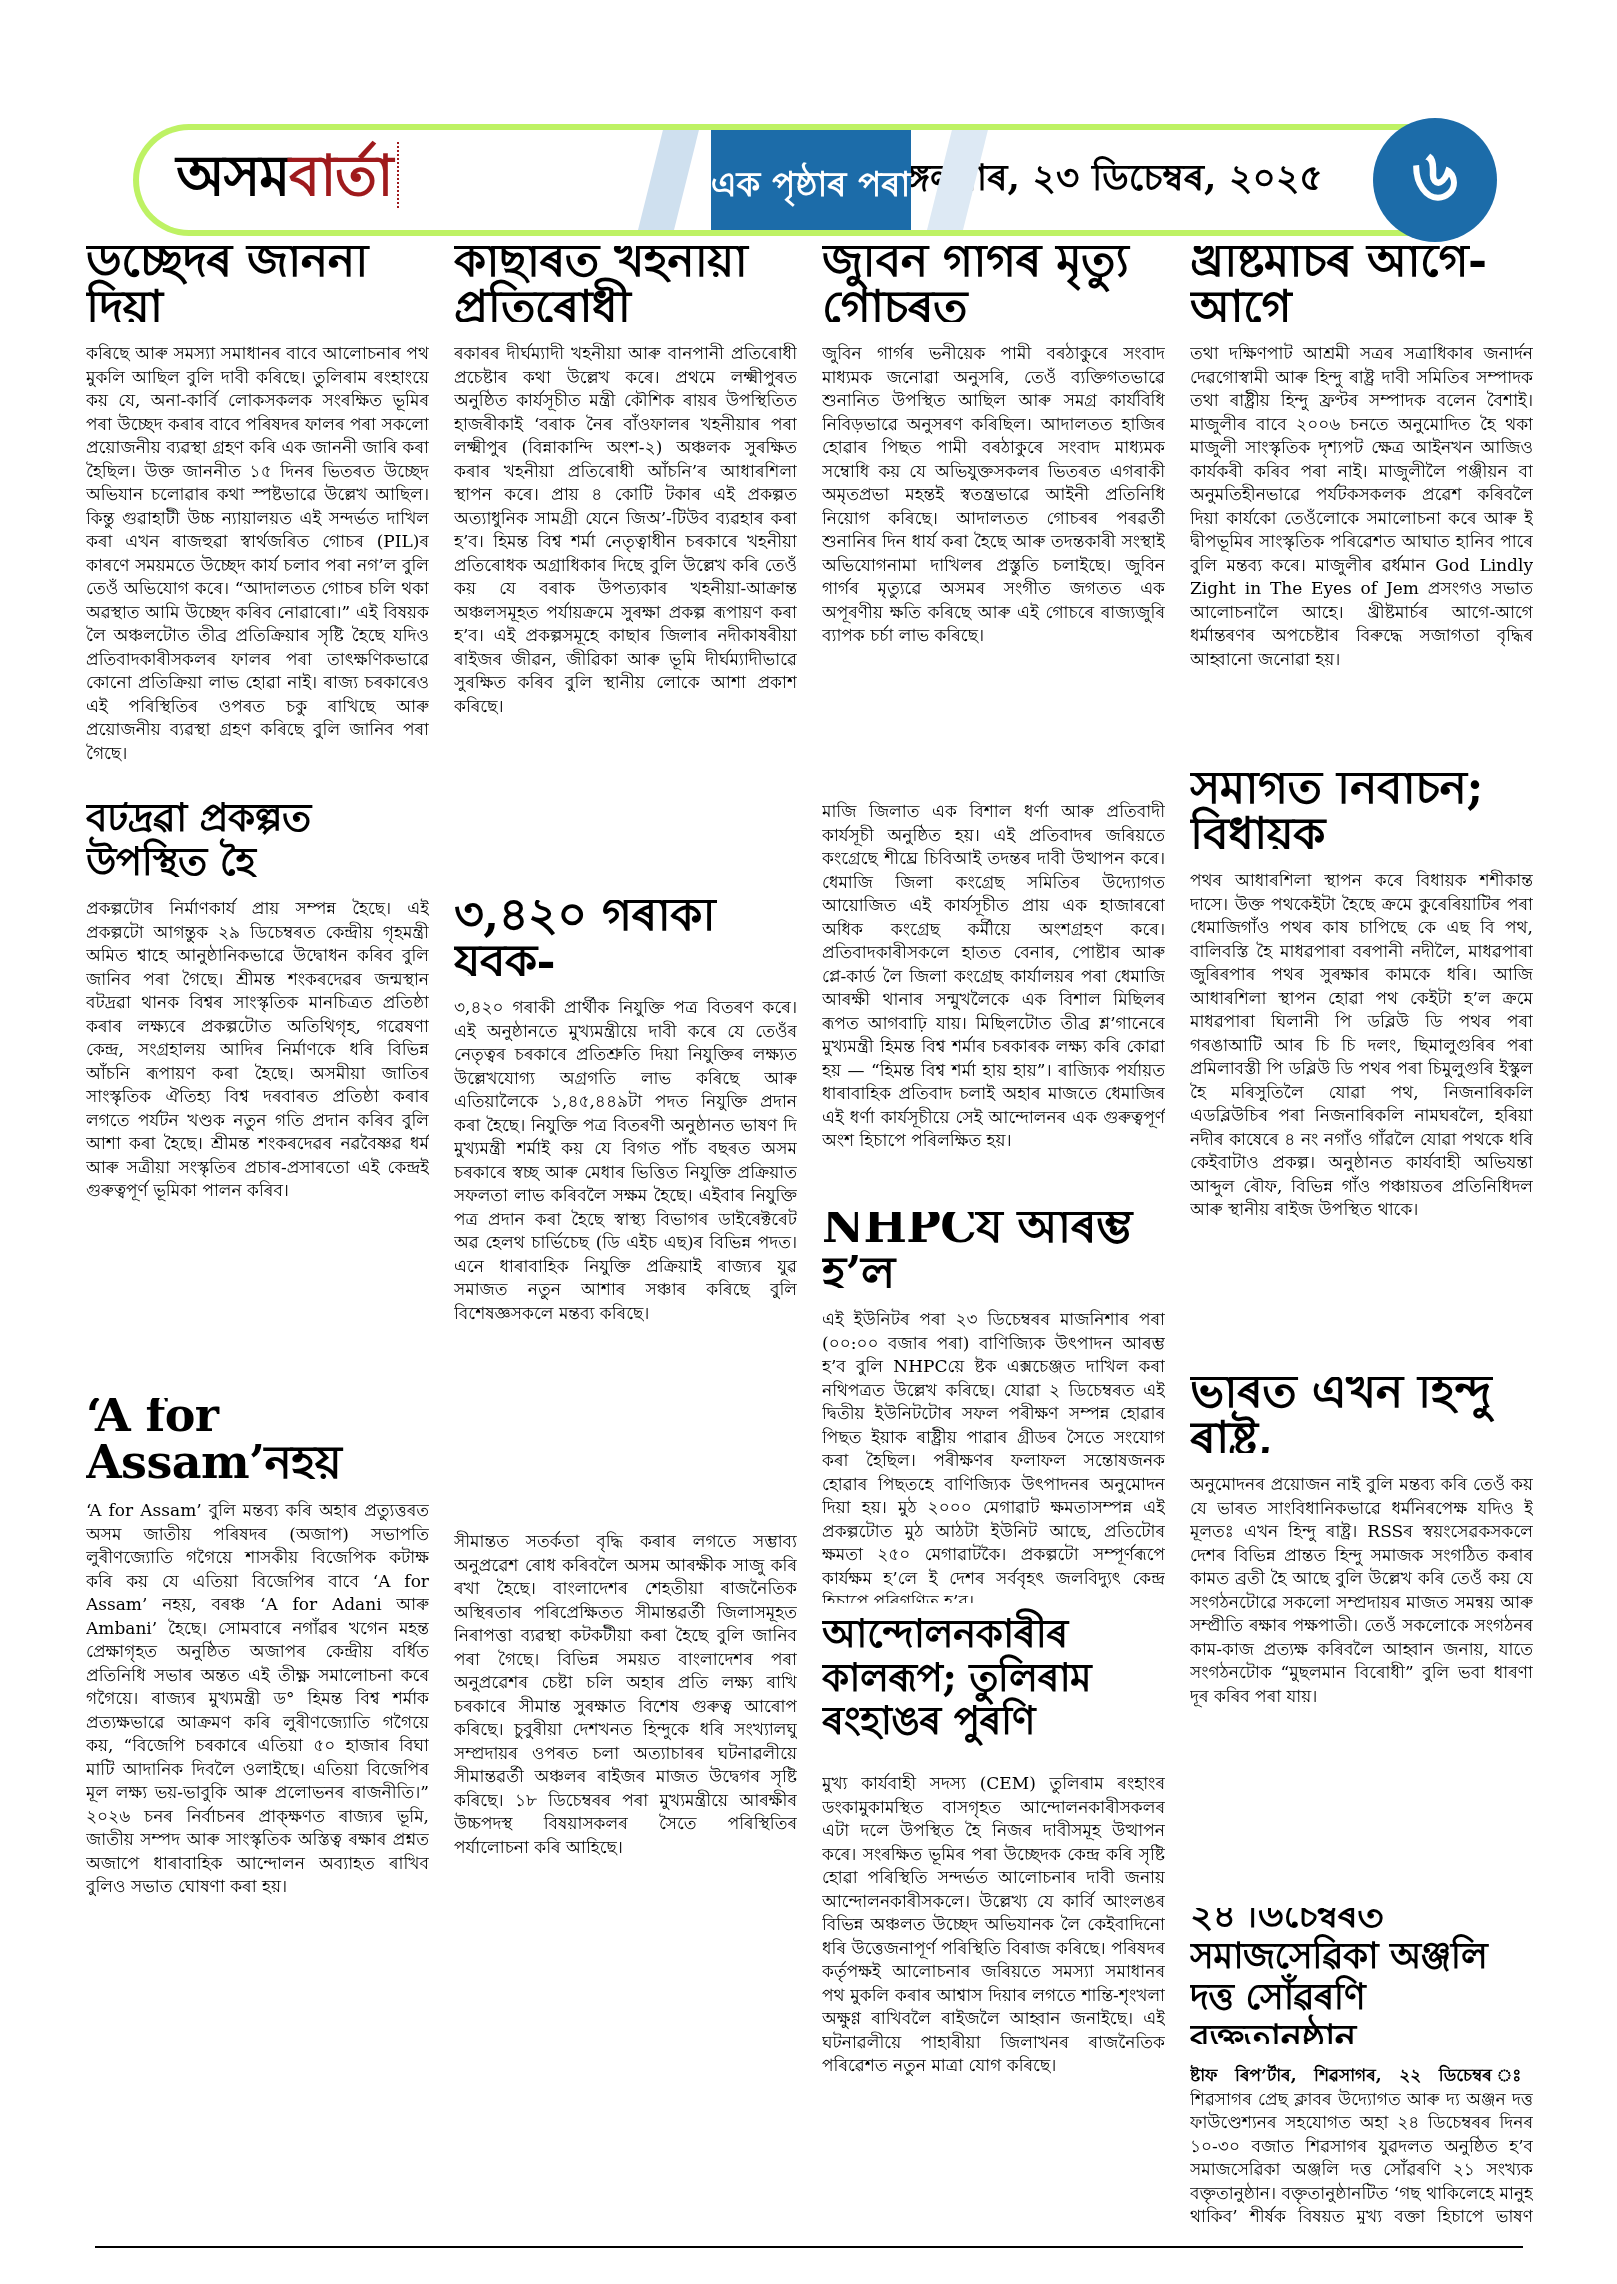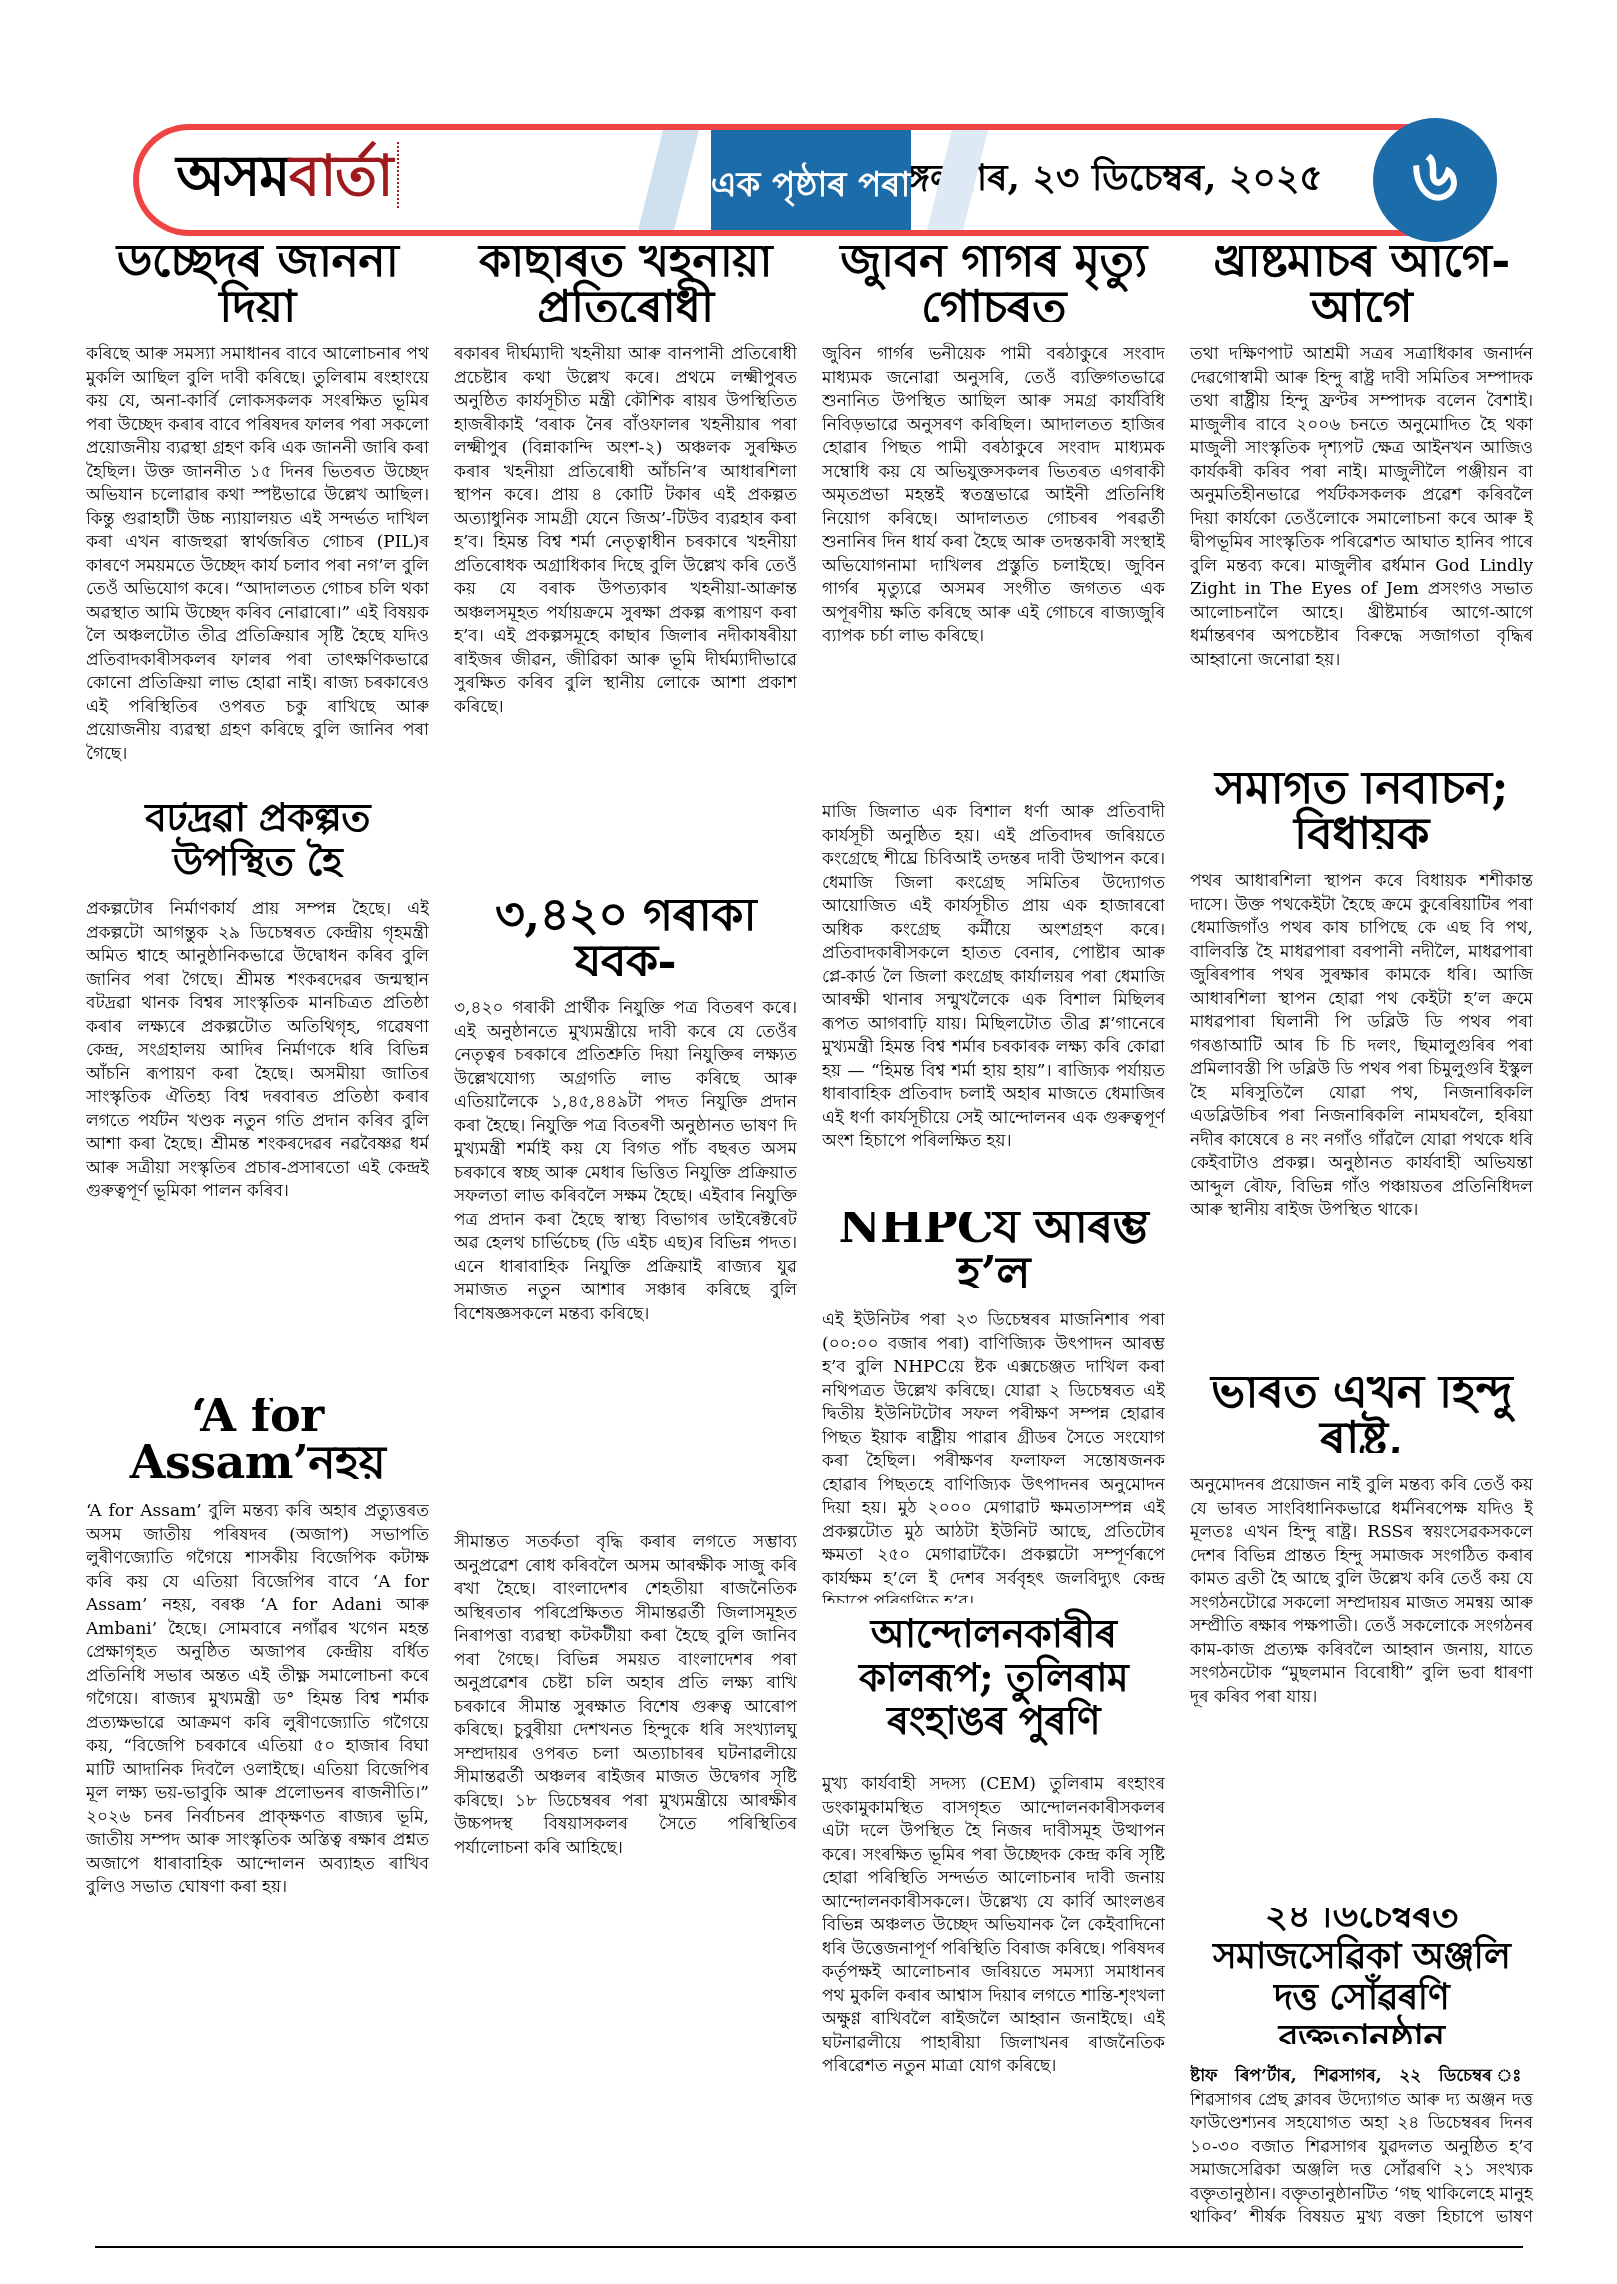--- a/index.html
+++ b/index.html
@@ -3,21 +3,21 @@
 <meta charset="utf-8">
 <style>
   html,body{margin:0;padding:0;}
   body{
     width:1618px;height:2284px;position:relative;background:#ffffff;
     font-family:"DejaVu Serif","Liberation Serif",serif;color:#000;
     overflow:hidden;
   }
   
   .pill{position:absolute;left:133px;top:124px;width:1355px;height:112px;
-    background:#ef4444;border-radius:60px;}
+    background:#bef264;border-radius:60px;}
   .pill-inner{position:absolute;left:6.3px;top:6.3px;right:6.3px;bottom:6.3px;
     background:#ffffff;border-radius:54px;overflow:hidden;}
   .logo{position:absolute;left:37px;top:50%;transform:translateY(-50%);
     font-size:56px;font-weight:900;letter-spacing:-1.3px;white-space:nowrap;}
   .logo .black{color:#000;}
   .logo .red{color:#9f1a1c;border-right:2.5px dotted #9f1a1c;padding-right:5px;}
   .section-banner{position:absolute;left:50%;top:-6.3px;transform:translateX(-50%);
     width:200px;height:124px;background:#1c6ca9;display:flex;align-items:center;
     justify-content:center;color:#fff;font-size:34px;font-weight:700;z-index:3;}
   .slant{position:absolute;top:-6.3px;width:36px;height:124px;background:#cfe0ef;
@@ -26,21 +26,21 @@
   .slant.right{left:calc(50% + 127px);background:#dde9f4;}
   .edition-date{position:absolute;right:159px;top:50%;transform:translateY(-50%);
     font-size:36px;font-weight:700;white-space:nowrap;}
   .page-circle{position:absolute;right:-9px;top:-6.3px;width:124px;height:124px;
     border-radius:50%;background:#1c6ca9;color:#fff;display:flex;align-items:center;
     justify-content:center;font-size:71px;font-weight:700;z-index:4;}
   
   .content{position:absolute;left:86px;top:246px;width:1447px;height:1978px;
     display:grid;grid-template-columns:repeat(4,343px);column-gap:25px;}
   .col{display:flex;flex-direction:column;height:1978px;overflow:hidden;}
-  .art-head{display:flex;align-items:center;justify-content:center;text-align:center;
+  .art-head{display:flex;align-items:center;justify-content:center;
     font-weight:700;font-size:46px;line-height:1.02;letter-spacing:-0.6px;
     overflow:hidden;flex:0 0 auto;}
   .art-head.md{font-size:39px;line-height:1.12;}
   .art-head.sm{font-size:36px;line-height:1.14;}
   .art-body{font-size:17px;line-height:23.5px;text-align:justify;overflow:hidden;
     flex:0 0 auto;margin-top:20px;}
   .art-body .dateline{font-weight:700;}
   .grow{flex:1 1 auto;}
   .bottom-rule{position:absolute;left:95px;right:95px;top:2246px;height:1.9px;
     background:#000;}

